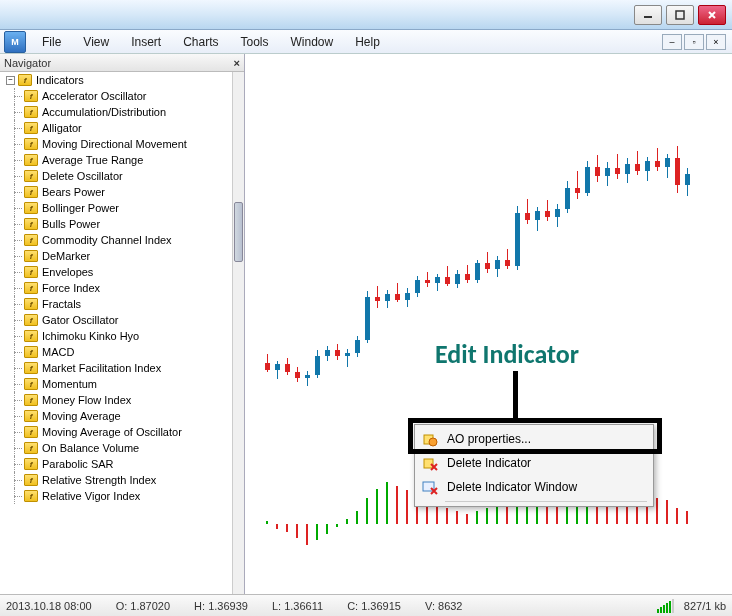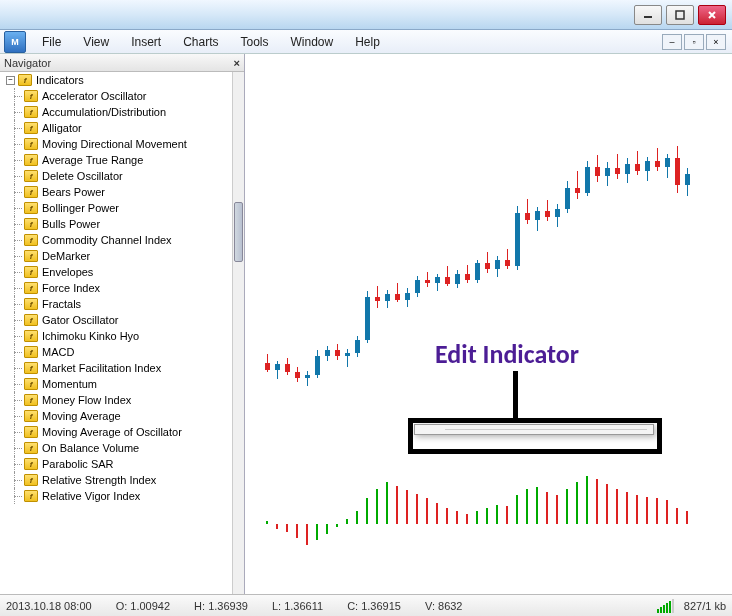--- a/index.html
+++ b/index.html
@@ -57,21 +57,21 @@
 
     
     .ctx-menu { position: absolute; left: 414px; top: 424px; width: 240px; background: #f4f4f4; border: 1px solid #999; box-shadow: 2px 2px 6px rgba(0,0,0,0.3); padding: 2px; }
     .ctx-item { height: 24px; display: flex; align-items: center; font-size: 12px; padding-left: 30px; position: relative; cursor: default; }
     .ctx-icon { position: absolute; left: 4px; top: 3px; width: 18px; height: 18px; display: flex; align-items: center; justify-content: center; }
     .ctx-sep { height: 1px; background: #ccc; margin: 2px 4px 2px 28px; }
     .ctx-shortcut { margin-left: auto; margin-right: 8px; color: #444; font-size: 11px; }
     .ctx-highlight { position: absolute; left: 408px; top: 418px; width: 254px; height: 36px; border: 5px solid #000; pointer-events: none; }
 
     
-    .annotation { position: absolute; left: 435px; top: 338px; font-size: 26px; font-weight: bold; font-family: Calibri, Arial, sans-serif; color: #4c1d95; }
+    .annotation { position: absolute; left: 435px; top: 338px; font-size: 26px; font-weight: bold; font-family: Calibri, Arial, sans-serif; color: #0f766e; }
     .anno-line { position: absolute; left: 513px; top: 371px; width: 5px; height: 52px; background: #000; }
 
     
     .statusbar { position: absolute; left: 0; right: 0; bottom: 0; height: 22px; background: linear-gradient(to bottom, #fafafa, #e8e8e8); border-top: 1px solid #bbb; display: flex; align-items: center; font-size: 11px; color: #333; padding: 0 6px; gap: 24px; }
     .status-right { margin-left: auto; display: flex; align-items: center; gap: 10px; }
     .conn-bars { display: flex; align-items: flex-end; gap: 1px; }
     .conn-bars span { width: 2px; background: #0a0; display: block; }
     .conn-bars span.off { background: #ccc; }
   </style>
 </head>
@@ -452,27 +452,54 @@
       <div class="ao-bar red2" style="left: 421px; top: 446px; height: 24px;"></div>
       <div class="ao-bar red2" style="left: 431px; top: 454px; height: 16px;"></div>
       <div class="ao-bar red2" style="left: 441px; top: 457.2px; height: 12.8px;"></div>
     </div>
 </div>
 
 <div class="annotation">Edit Indicator</div>
 <div class="anno-line"></div>
 
 <div class="ctx-menu">
+  <div class="ctx-item">
+    <span class="ctx-icon">
+        <svg width="16" height="16">
+          <rect x="2" y="4" width="9" height="9" fill="#ffe070" stroke="#c09000"></rect>
+          <circle cx="11" cy="11" r="4" fill="#f8a030" stroke="#c06000"></circle>
+        </svg>
+      </span>
+    <span>AO properties...</span>
+  </div>
+  <div class="ctx-item">
+    <span class="ctx-icon">
+        <svg width="16" height="16">
+          <rect x="2" y="4" width="9" height="9" fill="#ffe070" stroke="#c09000"></rect>
+          <path d="M9 9 L15 15 M15 9 L9 15" stroke="#d22" stroke-width="2"></path>
+        </svg>
+      </span>
+    <span>Delete Indicator</span>
+  </div>
+  <div class="ctx-item">
+    <span class="ctx-icon">
+        <svg width="16" height="16">
+          <rect x="1" y="3" width="11" height="9" fill="#e8f0ff" stroke="#4080c0"></rect>
+          <path d="M9 9 L15 15 M15 9 L9 15" stroke="#d22" stroke-width="2"></path>
+        </svg>
+      </span>
+    <span>Delete Indicator Window</span>
+  </div>
   <div class="ctx-sep"></div>
 </div>
 <div class="ctx-highlight"></div>
 
 <div class="statusbar">
   <span>2013.10.18 08:00</span>
-  <span><span>O:</span> <span>1.00942</span></span>
+  <span><span>O:</span> <span>1.87020</span></span>
   <span><span>H:</span> <span>1.36939</span></span>
   <span><span>L:</span> <span>1.36611</span></span>
   <span><span>C:</span> <span>1.36915</span></span>
   <span><span>V:</span> <span>8632</span></span>
   <div class="status-right">
     <div class="conn-bars">
       <span style="height:4px"></span>
         <span style="height:6px"></span>
         <span style="height:8px"></span>
         <span style="height:10px"></span>

